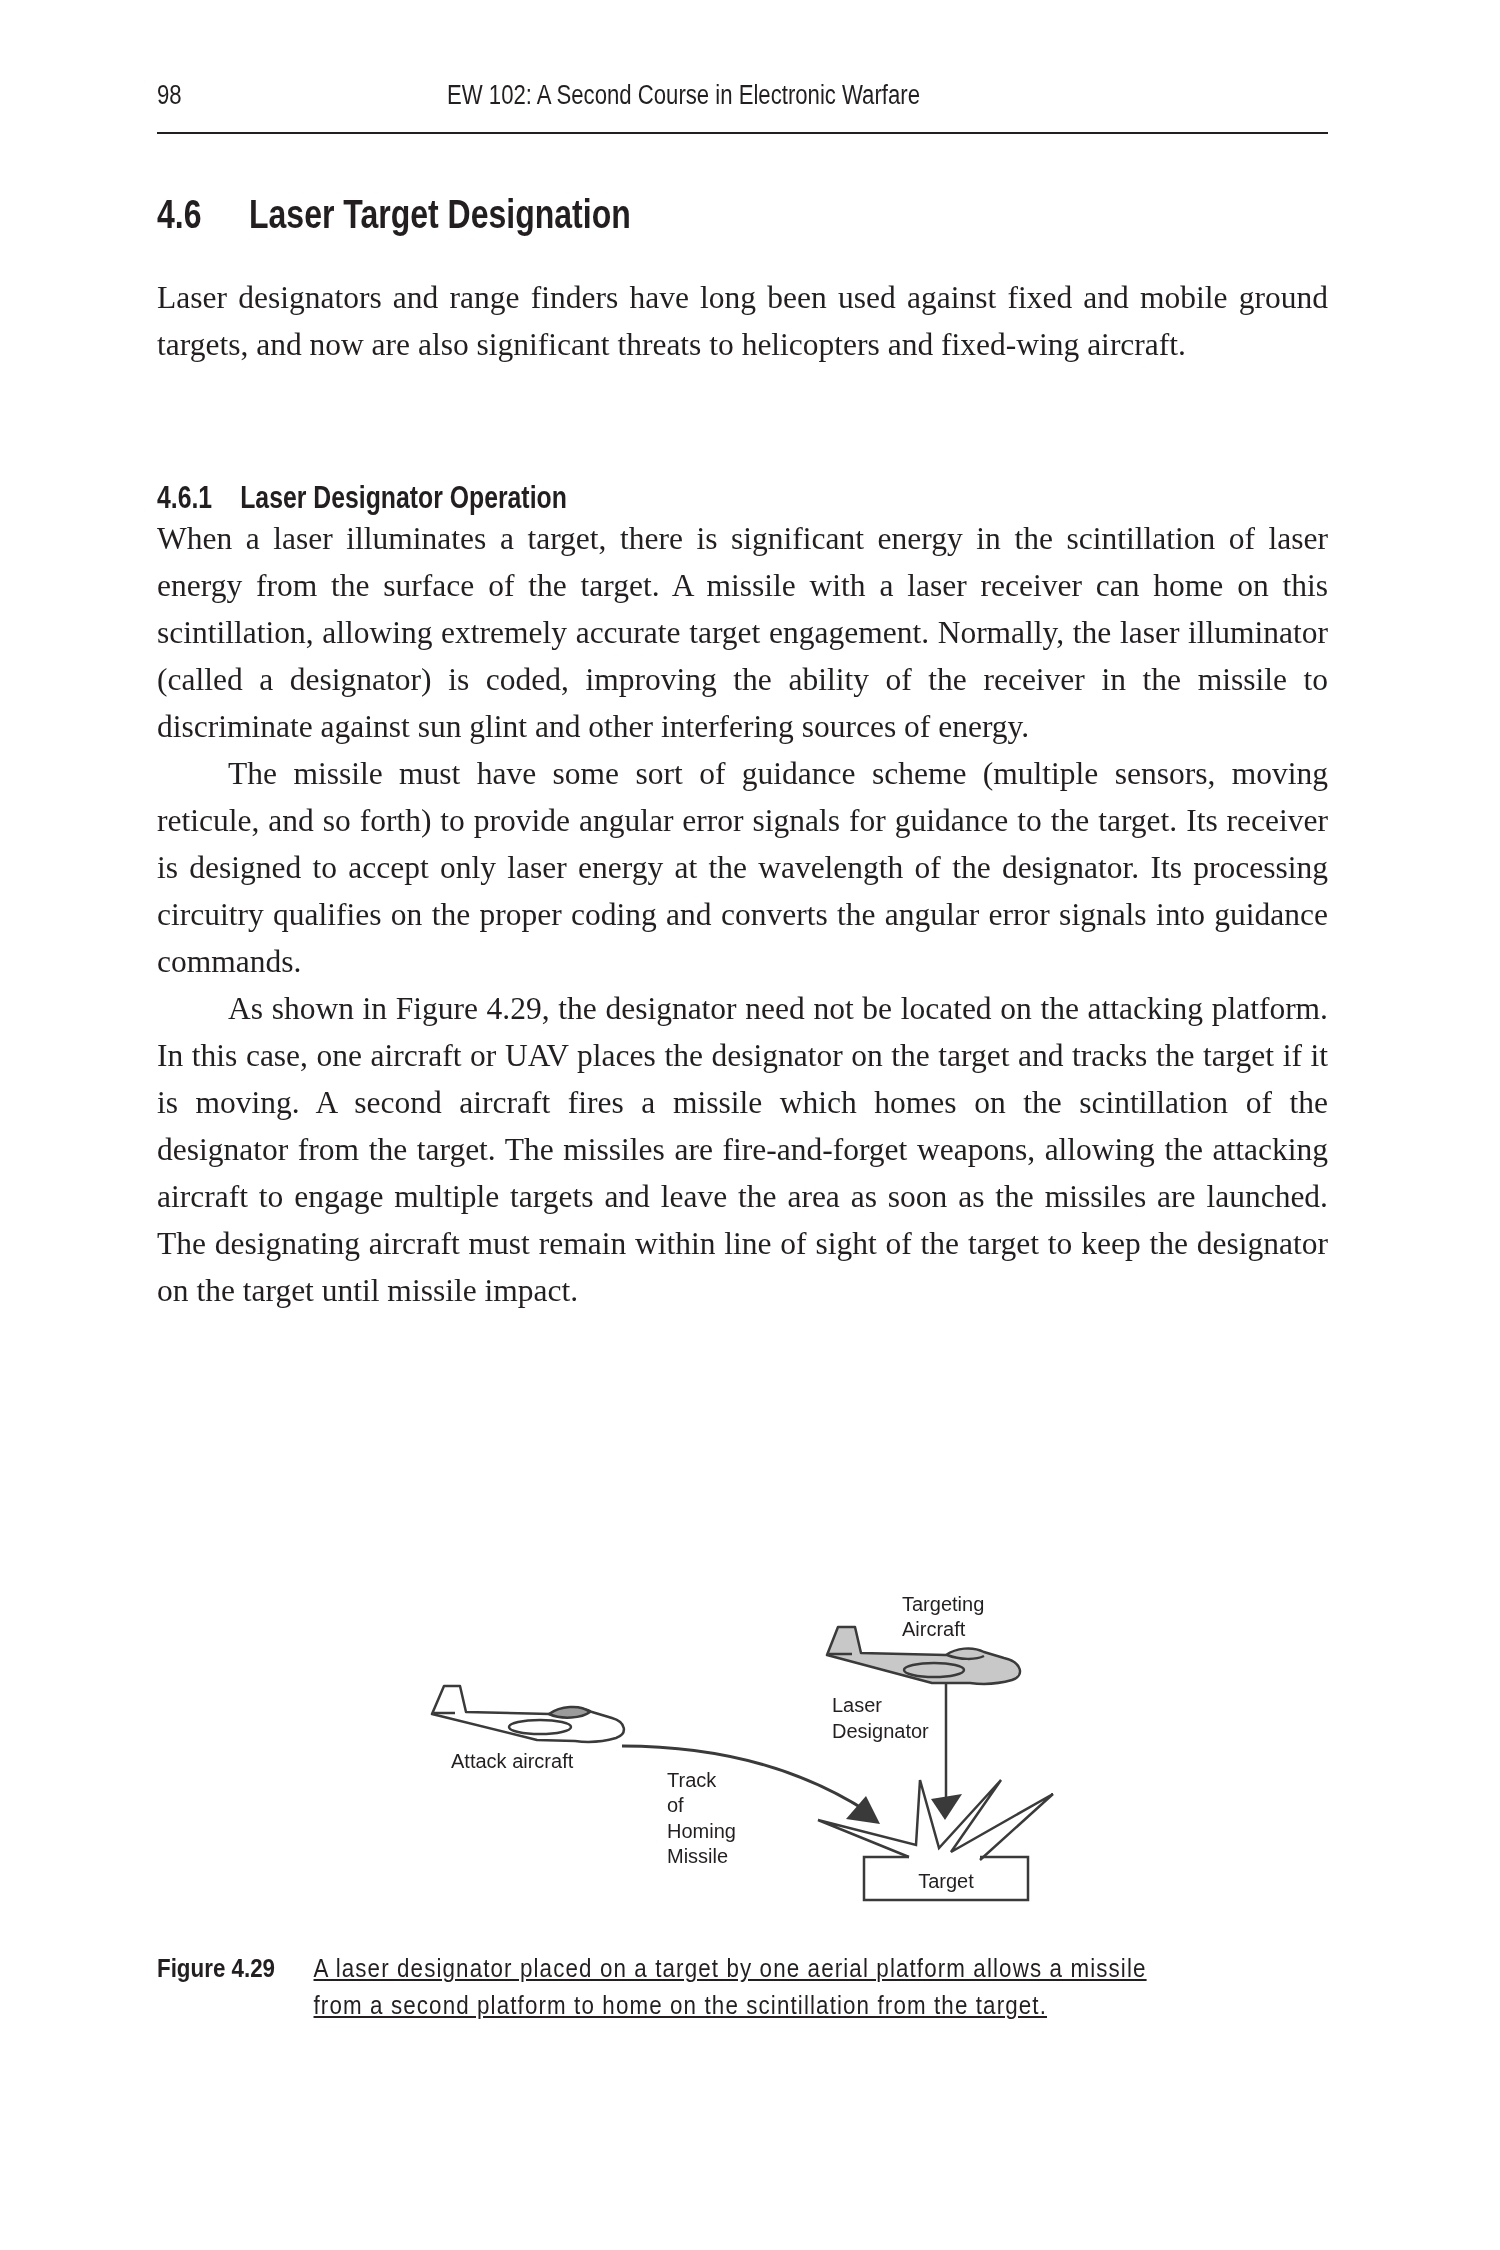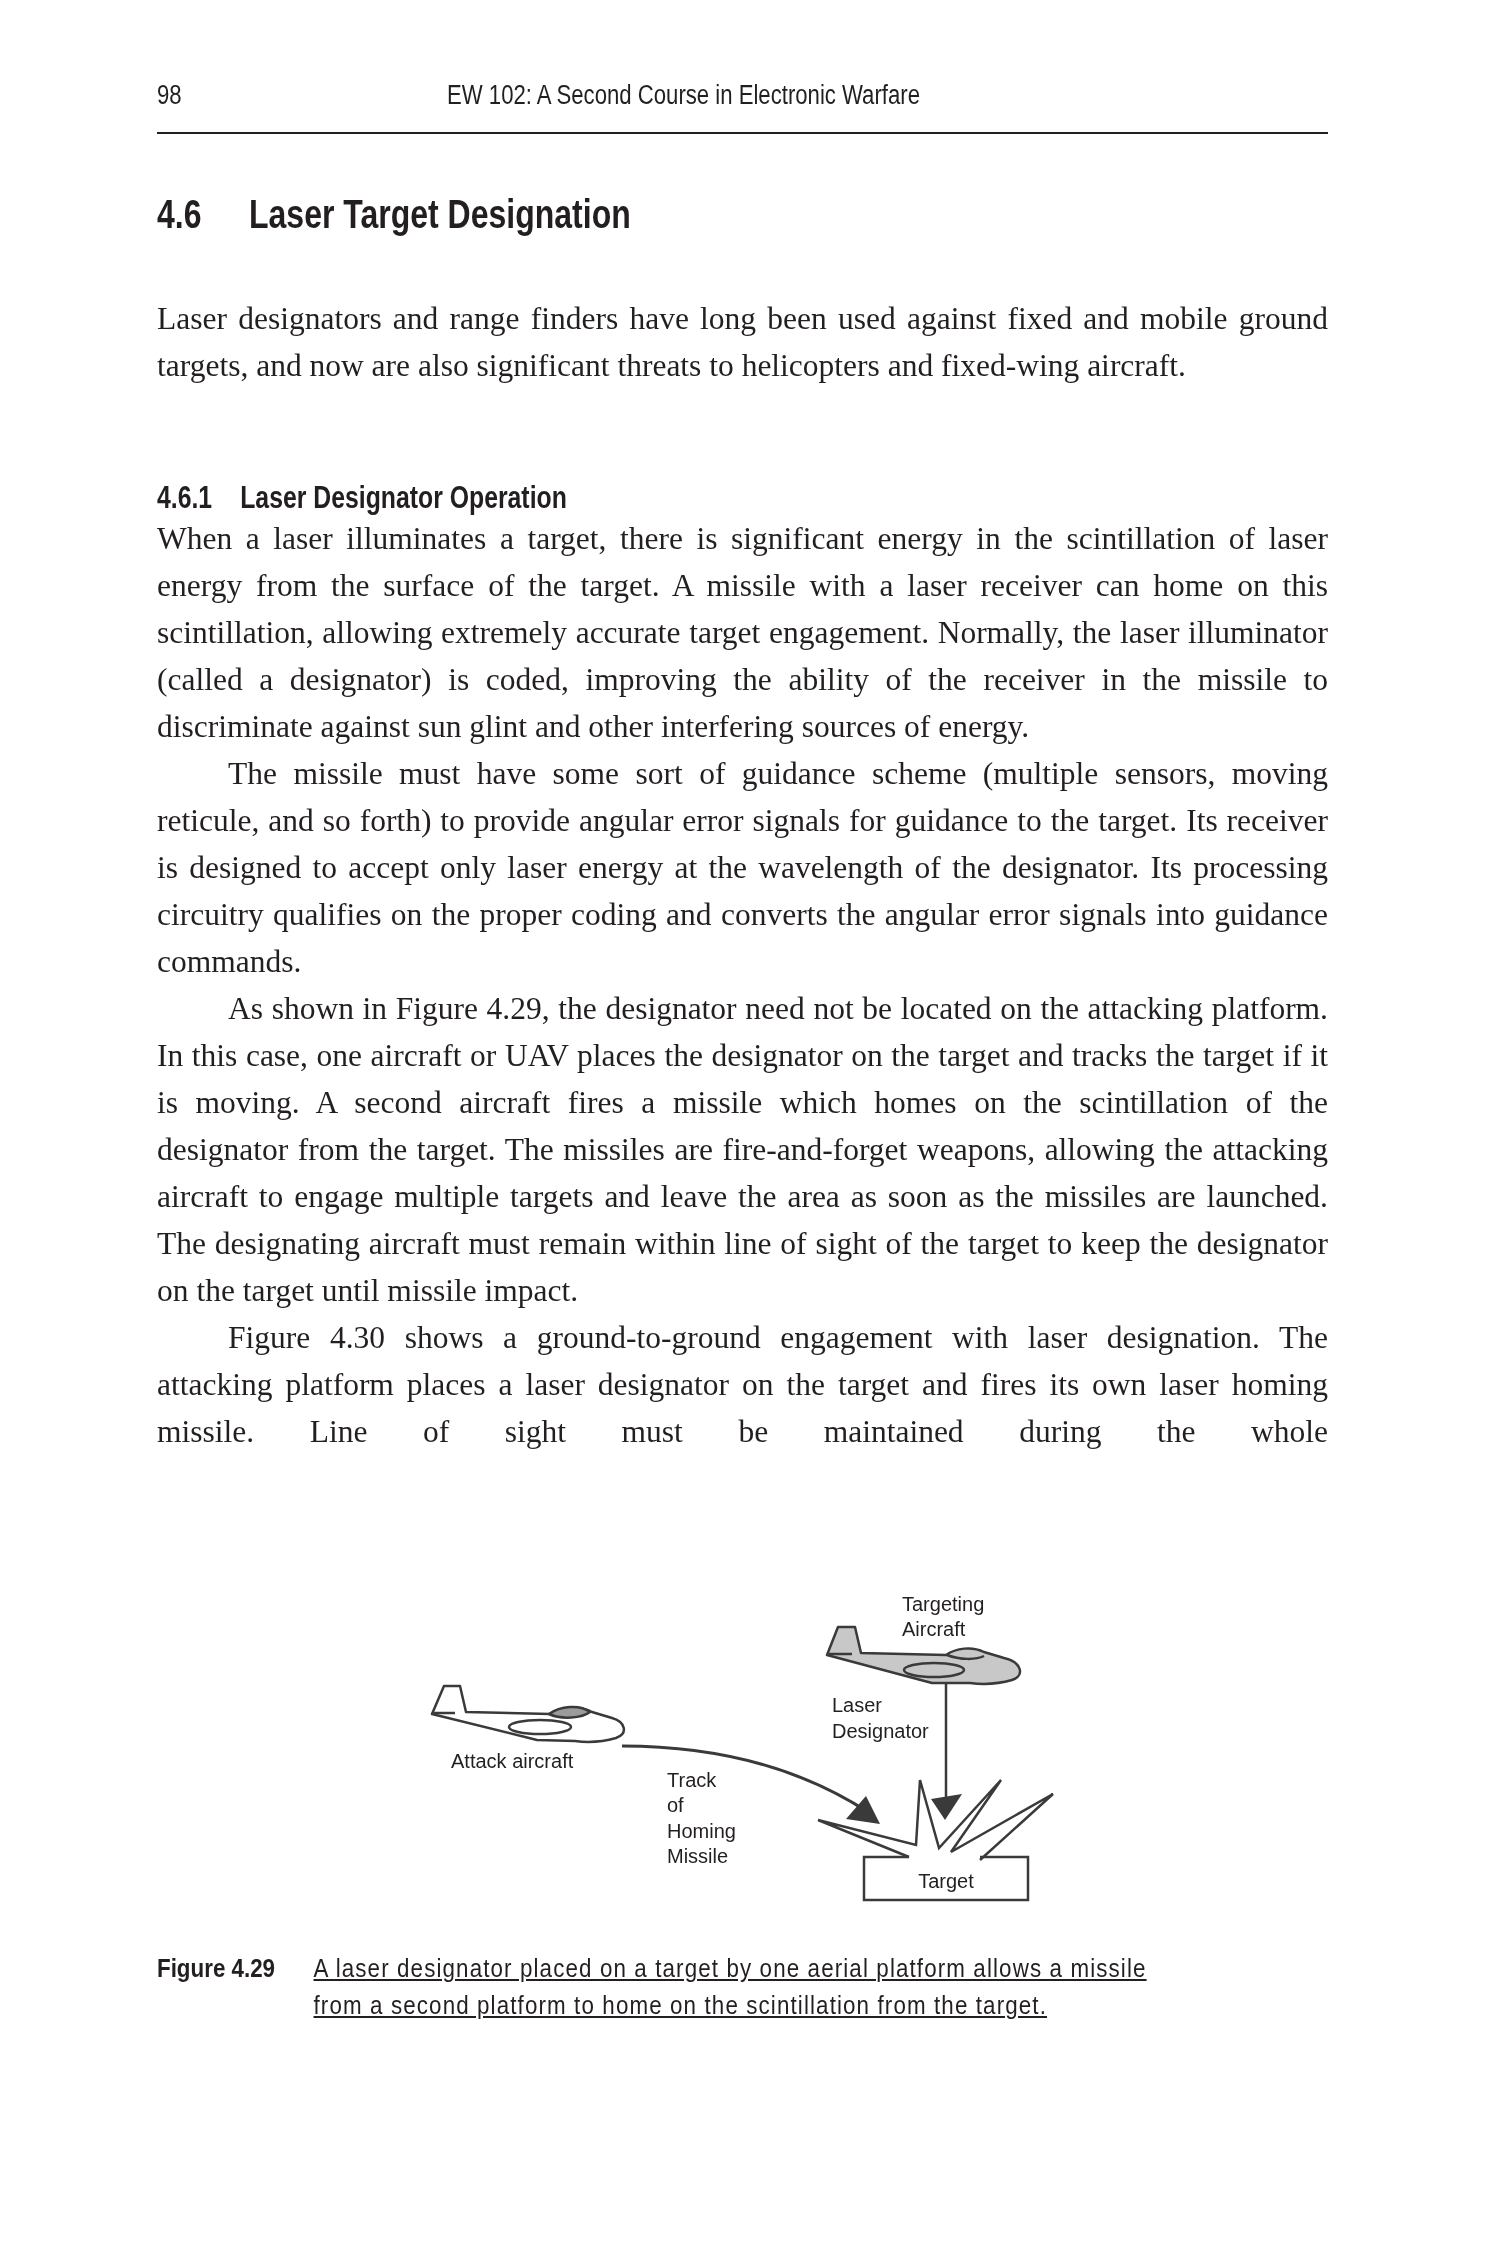--- a/index.html
+++ b/index.html
@@ -9,21 +9,21 @@
   #page-num{left:157px;top:80px;}
   #running-title{left:447px;top:80px;}
   #header-rule{left:157px;top:132px;width:1171px;height:2px;background:#231f20;}
   .h1{left:157px;top:192px;font-family:"Liberation Sans",sans-serif;font-weight:bold;font-size:40px;white-space:nowrap;transform-origin:left top;transform:scaleX(0.8);}
   .h1 .num{display:inline-block;width:115px;}
   .h2{left:157px;top:480px;font-family:"Liberation Sans",sans-serif;font-weight:bold;font-size:31px;white-space:nowrap;transform-origin:left top;transform:scaleX(0.8);}
   .h2 .num{display:inline-block;width:104px;}
   .body{left:157px;width:1171px;font-family:"Liberation Serif",serif;font-size:31.5px;line-height:47px;text-align:justify;color:#231f20;}
   .body p{margin:0;}
   .body p.ind{text-indent:71px;}
-  #intro{top:295px;}
+  #intro{top:274px;}
   #main-text{top:515px;}
   .lastline{text-align-last:justify;}
   #figure{left:0;top:0;width:1500px;height:2250px;}
   .fig-label{font-family:"Liberation Sans",sans-serif;font-size:20px;fill:#231f20;}
   .cap{left:157px;top:1950px;width:1171px;font-family:"Liberation Sans",sans-serif;font-size:26px;line-height:37px;color:#231f20;text-decoration:underline;}
   .cap-inner{transform-origin:left top;transform:scaleX(0.86);width:1362px;}
   .cap-label{font-weight:bold;display:inline-block;width:182px;}
   .cap-text{display:inline;letter-spacing:1.3px;}
   .cap-line2{padding-left:182px;letter-spacing:1.3px;}
 </style>
@@ -43,21 +43,20 @@
 </div>
 
 <div class="abs h2">
   <span class="num">4.6.1</span><span>Laser Designator Operation</span>
 </div>
 
 <div class="abs body" id="main-text">
   <p>When a laser illuminates a target, there is significant energy in the scintillation of laser energy from the surface of the target. A missile with a laser receiver can home on this scintillation, allowing extremely accurate target engagement. Nor­mally, the laser illuminator (called a designator) is coded, improving the ability of the receiver in the missile to discriminate against sun glint and other interfer­ing sources of energy.</p>
   <p class="ind">The missile must have some sort of guidance scheme (multiple sensors, moving reticule, and so forth) to provide angular error signals for guidance to the target. Its receiver is designed to accept only laser energy at the wavelength of the designator. Its processing circuitry qualifies on the proper coding and con­verts the angular error signals into guidance commands.</p>
   <p class="ind">As shown in Figure 4.29, the designator need not be located on the attack­ing platform. In this case, one aircraft or UAV places the designator on the tar­get and tracks the target if it is moving. A second aircraft fires a missile which homes on the scintillation of the designator from the target. The missiles are fire-and-forget weapons, allowing the attacking aircraft to engage multiple tar­gets and leave the area as soon as the missiles are launched. The designating air­craft must remain within line of sight of the target to keep the designator on the target until missile impact.</p>
-  <p class="ind lastline">Figure 4.30 shows a ground-to-ground engagement with laser designation. The attacking platform places a laser designator on the target and fires its own laser homing missile. Line of sight must be maintained during the whole</p>
 </div>
 
 <svg class="abs" id="figure" viewBox="0 0 1500 2250" xmlns="http://www.w3.org/2000/svg">
 
   <g stroke="#3a3a3a" stroke-width="2.5" fill="#fff" stroke-linejoin="round">
     <path d="M432,1714 L444,1686 L460,1686 L466,1712 L550,1714 C560,1708 580,1706 592,1712 L612,1718 C626,1722 628,1734 616,1738 C602,1742 590,1743 575,1741 L537,1740 Z"></path>
     <path d="M434,1713 L455,1713" fill="none"></path>
     <path d="M549,1714 C560,1706 580,1704 590,1712 C582,1718 562,1720 549,1714 Z" fill="#9b9b9b"></path>
     <ellipse cx="540" cy="1727" rx="31" ry="7" fill="none"></ellipse>
   </g>

